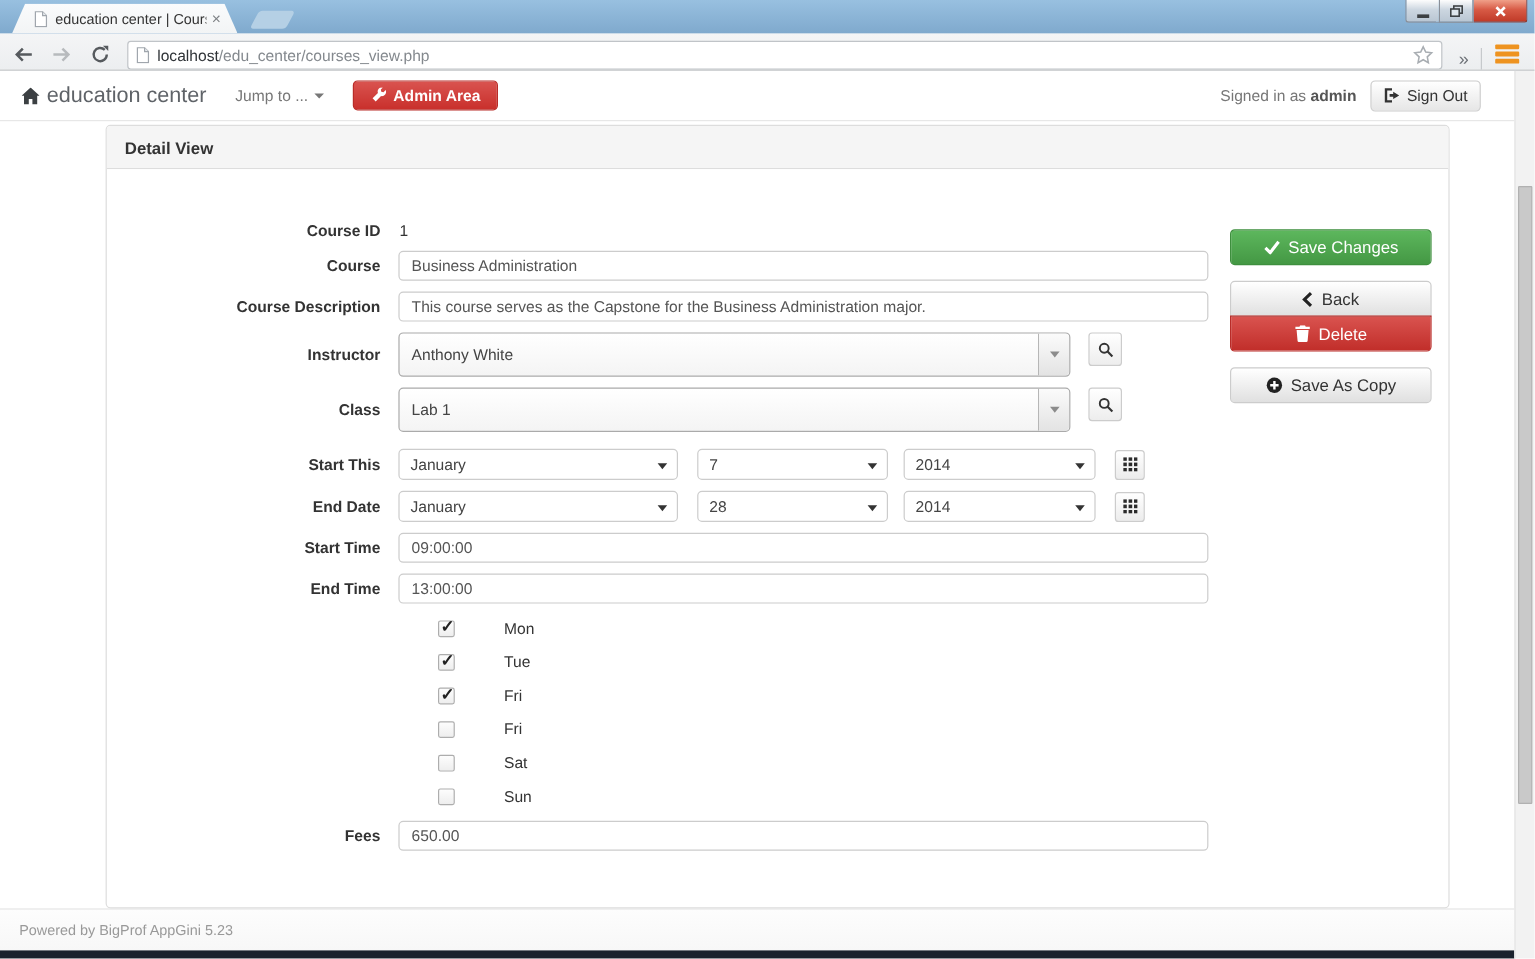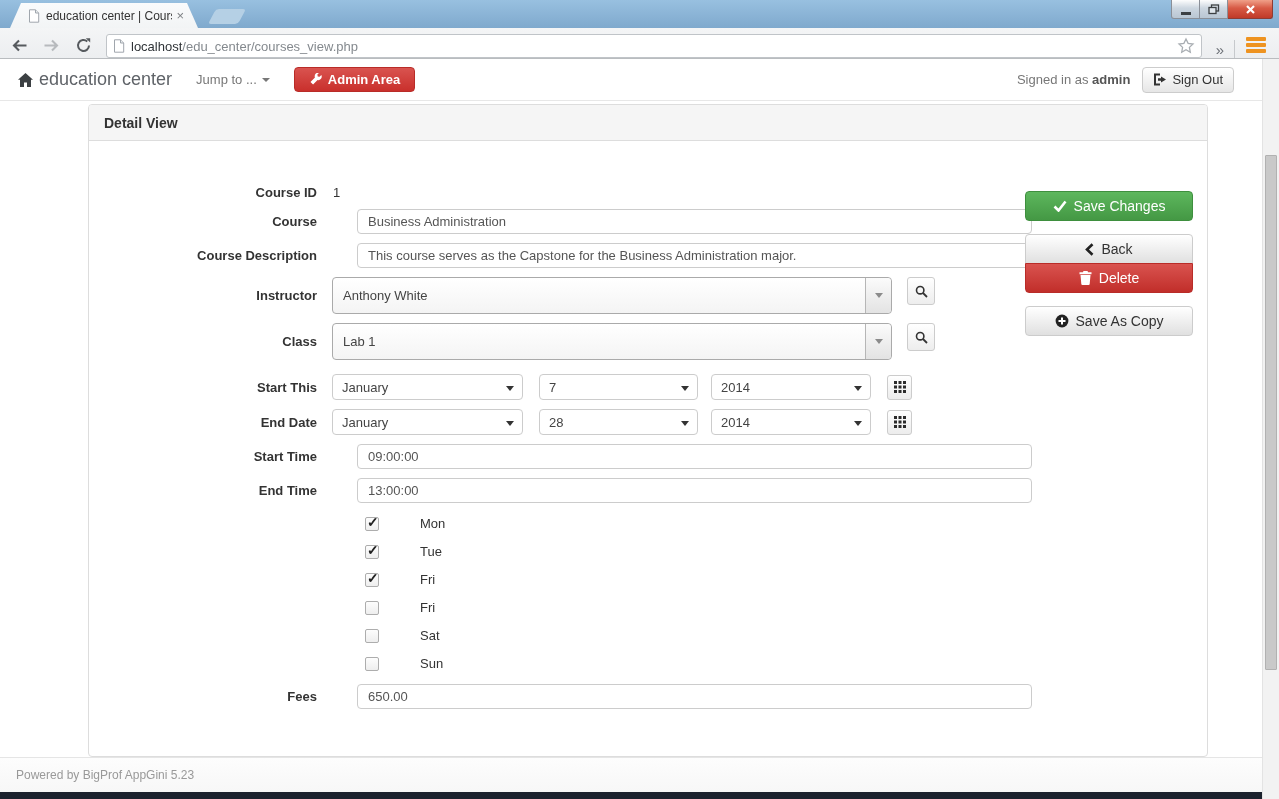--- a/index.html
+++ b/index.html
@@ -68,39 +68,39 @@
   .panel-header { height:36px; background:#f5f5f5; border-bottom:1px solid #ddd;
     border-radius:3px 3px 0 0; display:flex; align-items:center; padding-left:15px;
     font-size:14px; font-weight:bold; color:#333; }
   .panel-body { padding:44px 15px 15px 15px; position:relative; }
 
   .frow { display:flex; align-items:center; margin-bottom:9px; }
   .lbl { width:213px; text-align:right; font-size:13px; font-weight:bold; color:#333; flex:none; }
   .ctrl { margin-left:15px; display:flex; align-items:center; }
   .static-val { font-size:13px; color:#333; margin-left:16px; }
   .txt { height:25px; width:675px; border:1px solid #ccc; border-radius:4px; padding:0 10px;
-    font-size:13px; color:#555; font-family:"Liberation Sans",sans-serif; background:#fff;margin-left:25px; }
+    font-size:13px; color:#555; font-family:"Liberation Sans",sans-serif; background:#fff; }
 
   .s2 { position:relative; width:560px; height:37px; border:1px solid #aaa; border-radius:4px;
     background:linear-gradient(#ffffff,#f4f4f4); display:flex; align-items:center;
     padding-left:10px; font-size:13px; color:#444; }
   .s2-arrow { position:absolute; right:0; top:0; bottom:0; width:26px; border-left:1px solid #b6b6b6;
     background:linear-gradient(#fbfbfb,#e3e3e3); border-radius:0 4px 4px 0;
     display:flex; align-items:center; justify-content:center; }
   .s2-arrow .tri { width:0; height:0; border-left:4px solid transparent; border-right:4px solid transparent;
     border-top:5px solid #8b8b8b; }
   .sbtn { width:28px; height:28px; border:1px solid #ccc; border-radius:3px;
     background:linear-gradient(#ffffff,#ededed); display:flex; align-items:center; justify-content:center;
     margin-left:15px; align-self:flex-start; margin-top:0; }
 
   .selbox { position:relative; height:26px; border:1px solid #ccc; border-radius:4px; background:#fff;
     display:flex; align-items:center; padding:0 22px 0 9px; font-size:13px; color:#444; }
   .selbox .tri { position:absolute; right:8px; top:11px; width:0; height:0;
     border-left:4px solid transparent; border-right:4px solid transparent; border-top:5px solid #333; }
-  .sel-month { width:191px; } .sel-day { width:159px; margin-left:16px; } .sel-year { width:160px; margin-left:13px; }
+  .sel-month { width:233px; } .sel-day { width:159px; margin-left:16px; } .sel-year { width:160px; margin-left:13px; }
   .calbtn { width:25px; height:25px; border:1px solid #ccc; border-radius:3px;
     background:linear-gradient(#ffffff,#ececec); display:flex; align-items:center; justify-content:center;
     margin-left:16px; }
 
   .cbrow { margin-bottom:13px;gap:32px; }
   .cb { position:relative; width:14px; height:14px; border:1px solid #adadad; border-radius:2px;
     background:linear-gradient(#fdfdfd,#eeeeee); margin-left:16px; flex:none; }
   .cb.checked::after { content:"\2713"; position:absolute; left:1px; top:-4px; font-size:14px;
     font-weight:bold; color:#222; }
   .cb-label { font-size:13px; color:#333; margin-left:9px; }

